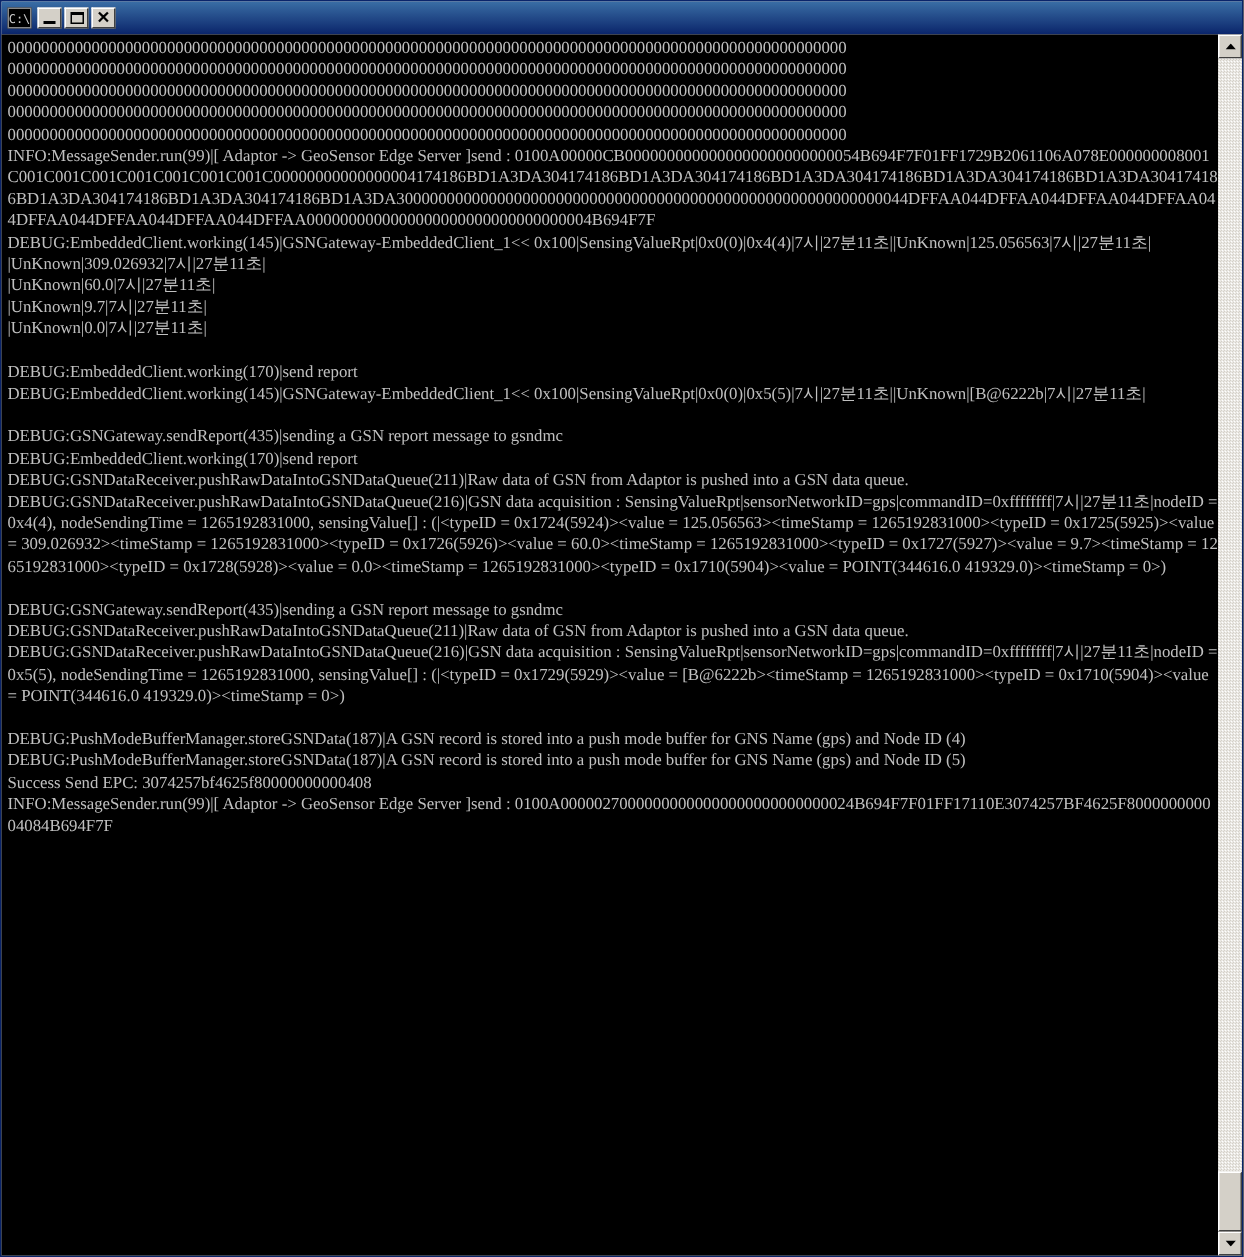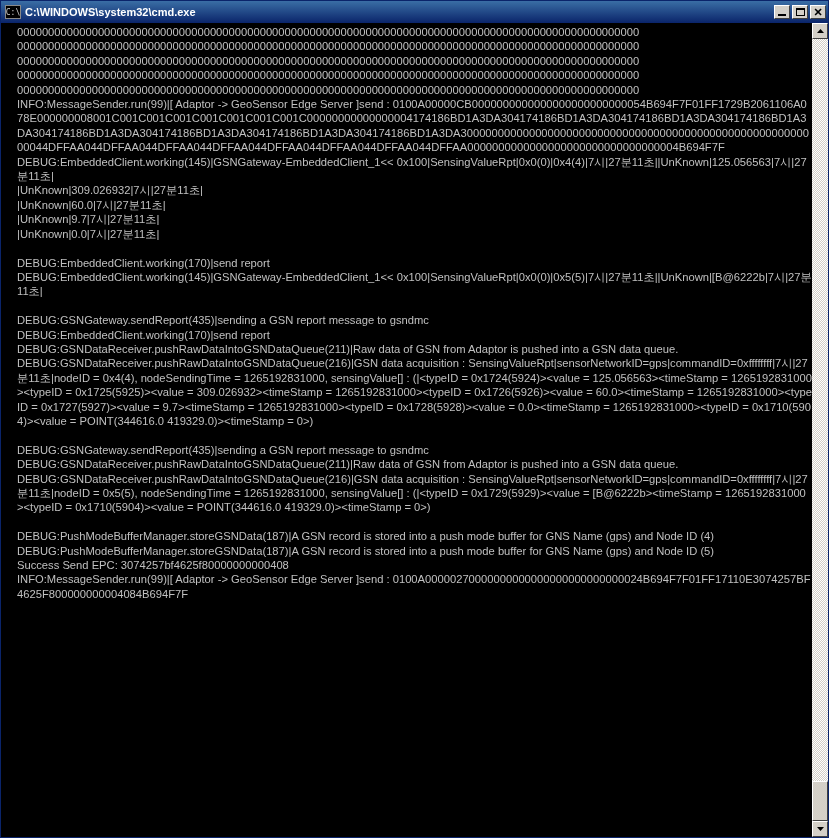--- a/index.html
+++ b/index.html
@@ -79,27 +79,27 @@
       color: #000;
     }
     .console-body {
       flex: 1;
       display: flex;
       background: #000;
       overflow: hidden;
     }
     .console-text {
       flex: 1;
-      font-family: Liberation Sans, sans-serif;
+      font-family: Liberation Serif, serif;
       font-size: 11.2px;
       line-height: 14.4px;
       color: #c0c0c0;
       white-space: pre-wrap;
       word-break: break-all;
-      padding: 2px 0 2px 16px;
+      padding: 2px 0 2px 4px;
       overflow: hidden;
     }
     .scrollbar {
       width: 16px;
       background: #efefef;
       display: flex;
       flex-direction: column;
     }
     .scroll-btn {
       width: 16px;
@@ -131,21 +131,20 @@
       border-bottom-color: #404040;
       cursor: pointer;
     }
   </style>
 </head>
 <body>
 
 <div class="window">
   <div class="title-bar">
     <div class="title-icon">C:\</div>
-    <div class="title-text">C:\WINDOWS\system32\cmd.exe</div>
     <div class="window-controls">
       <div class="win-btn">
         <div class="min-ico"></div>
       </div>
       <div class="win-btn">
         <div class="max-ico"></div>
       </div>
       <div class="win-btn">
         <span class="close-ico">✕</span>
       </div>

